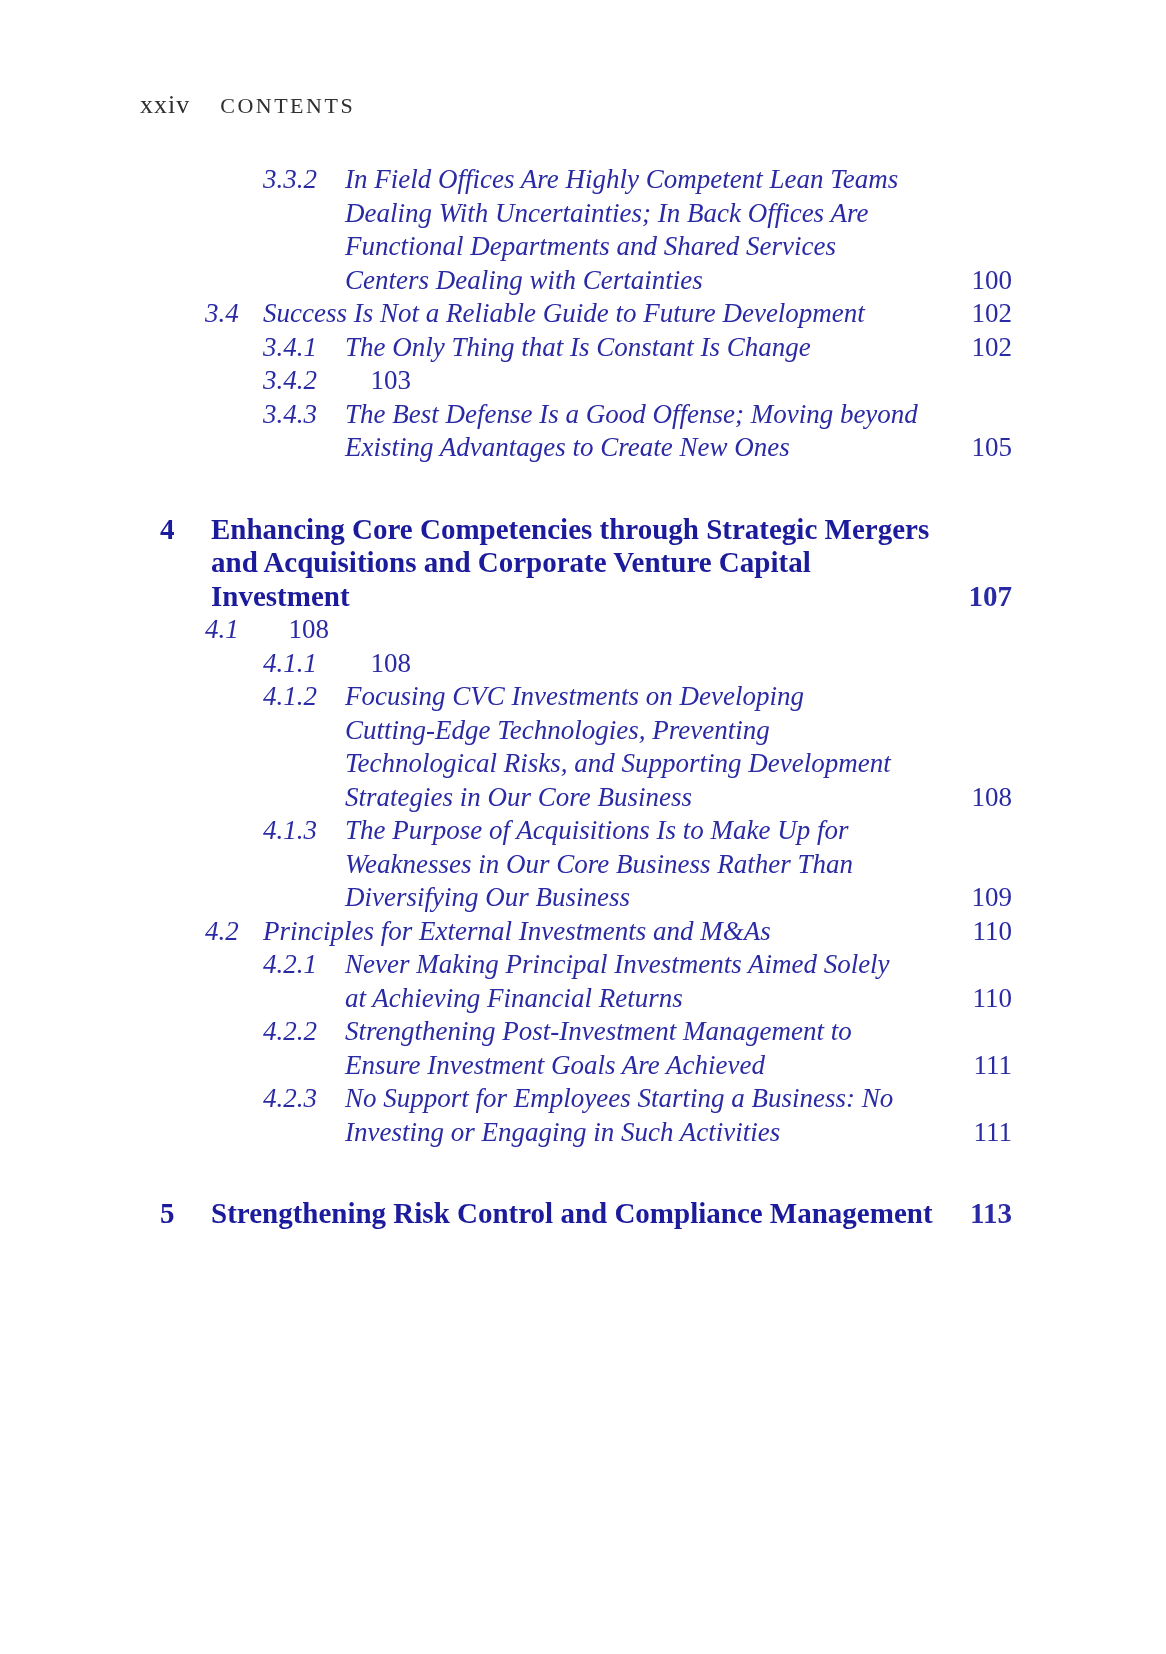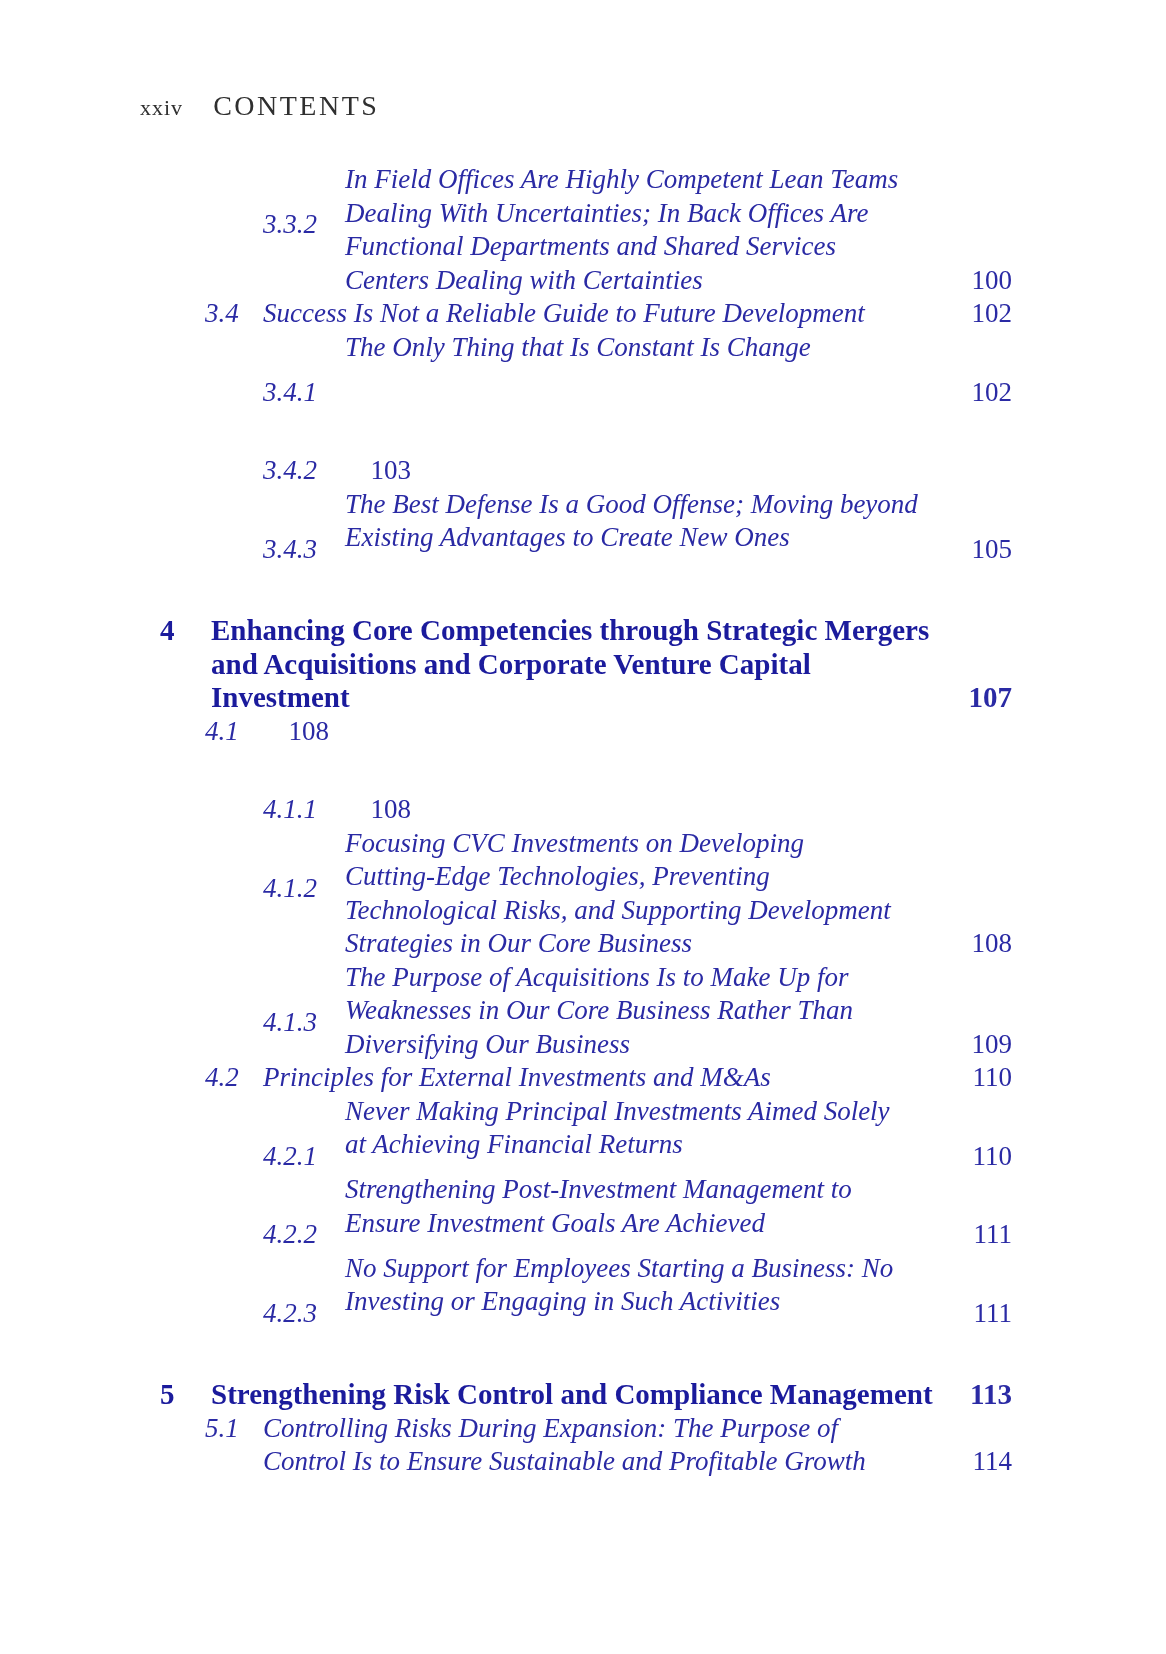--- a/index.html
+++ b/index.html
@@ -14,22 +14,22 @@
     background:var(--page-bg);
     font-family:"Liberation Serif","DejaVu Serif",serif;
     position:relative;
     overflow:hidden;
   }
   .page-header{
     position:absolute;left:140px;top:90px;
     display:flex;align-items:baseline;gap:30px;
     color:var(--header-gray);
   }
-  .folio{font-size:22px;letter-spacing:1px;text-align:right;}
-  .running-title{font-size:28px;letter-spacing:2.5px;}
+  .folio{font-size:26px;letter-spacing:1px;text-align:right;}
+  .running-title{font-size:22px;letter-spacing:2.5px;}
   .toc{
     position:absolute;left:140px;top:163px;width:872px;
     font-size:27px;line-height:33.5px;
     color:var(--text-blue);
   }
   .row{display:flex;align-items:stretch;font-style:italic;}
   .row .num{flex:0 0 auto;}
   .row .title{flex:1 1 auto;min-width:0;white-space:nowrap;}
   .row .page{
     flex:0 0 62px;text-align:right;align-self:flex-end;
@@ -37,21 +37,21 @@
   }
   .lvl-chapter{
     font-style:normal;font-weight:bold;
     color:var(--heading-blue);
     font-size:29px;
     margin-top:48px;
   }
   .lvl-chapter .num{margin-left:20px;width:42px;}
   .lvl-chapter .title{white-space:normal;margin-left:9px;}
   .lvl-section .num{margin-left:65px;width:58px;}
-  .lvl-subsection .num{margin-left:123px;width:82px;margin-top:45px;}
+  .lvl-subsection .num{margin-left:123px;width:82px;}
 </style>
 </head>
 <body>
 
 <div class="page-header">
   <span class="folio">xxiv</span>
   <span class="running-title">CONTENTS</span>
 </div>
 
 <div class="toc">
@@ -120,18 +120,13 @@
     <div class="row lvl-subsection">
       <span class="num">4.2.3</span>
       <span class="title">No Support for Employees Starting a Business: No<br>Investing or Engaging in Such Activities</span>
       <span class="page">111</span>
     </div>
     <div class="row lvl-chapter">
       <span class="num">5</span>
       <span class="title">Strengthening Risk Control and Compliance Management</span>
       <span class="page">113</span>
     </div>
-    <div class="row lvl-section">
-      <span class="num">5.1</span>
-      <span class="title">Controlling Risks During Expansion: The Purpose of<br>Control Is to Ensure Sustainable and Profitable Growth</span>
-      <span class="page">114</span>
-    </div>
   </div>
 
 </body></html>

